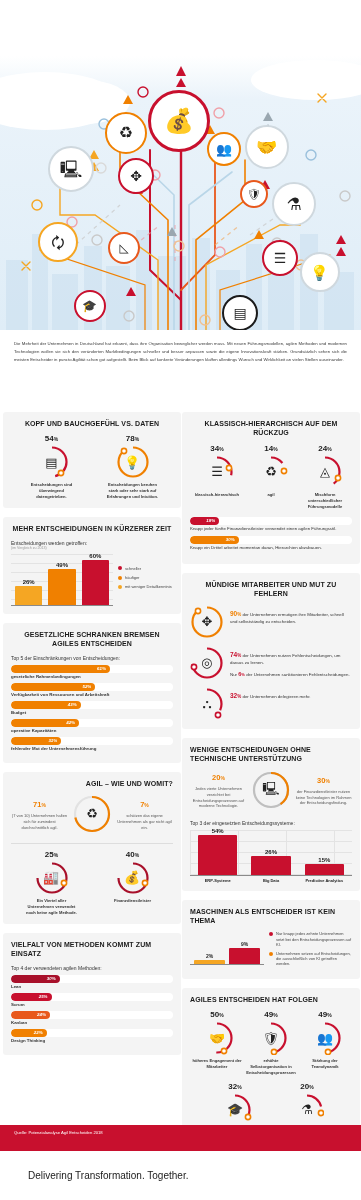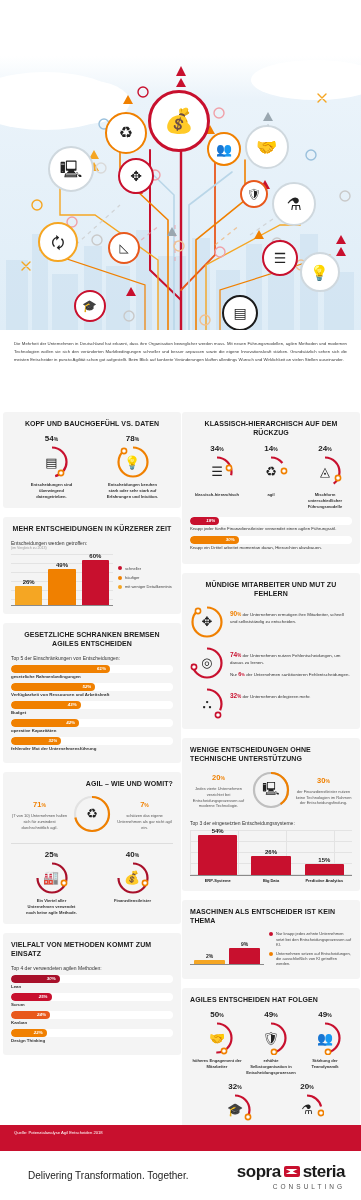--- a/index.html
+++ b/index.html
@@ -609,22 +609,14 @@
         </div>
       </div>
     </div>
   </div>
 
   <div class="footer-src">
     <span>Quelle: Potenzialanalyse Agil Entscheiden 2018</span>
   </div>
   <div class="footer-bot">
     <div class="tagline">Delivering Transformation. Together.</div>
-    <div class="logo">
-      <div class="lt">
-        <span>sopra</span>
-        <span class="mark"></span>
-        <span>steria</span>
-      </div>
-      <div class="ls">CONSULTING</div>
-    </div>
   </div>
 </div>
 
 </body></html>

